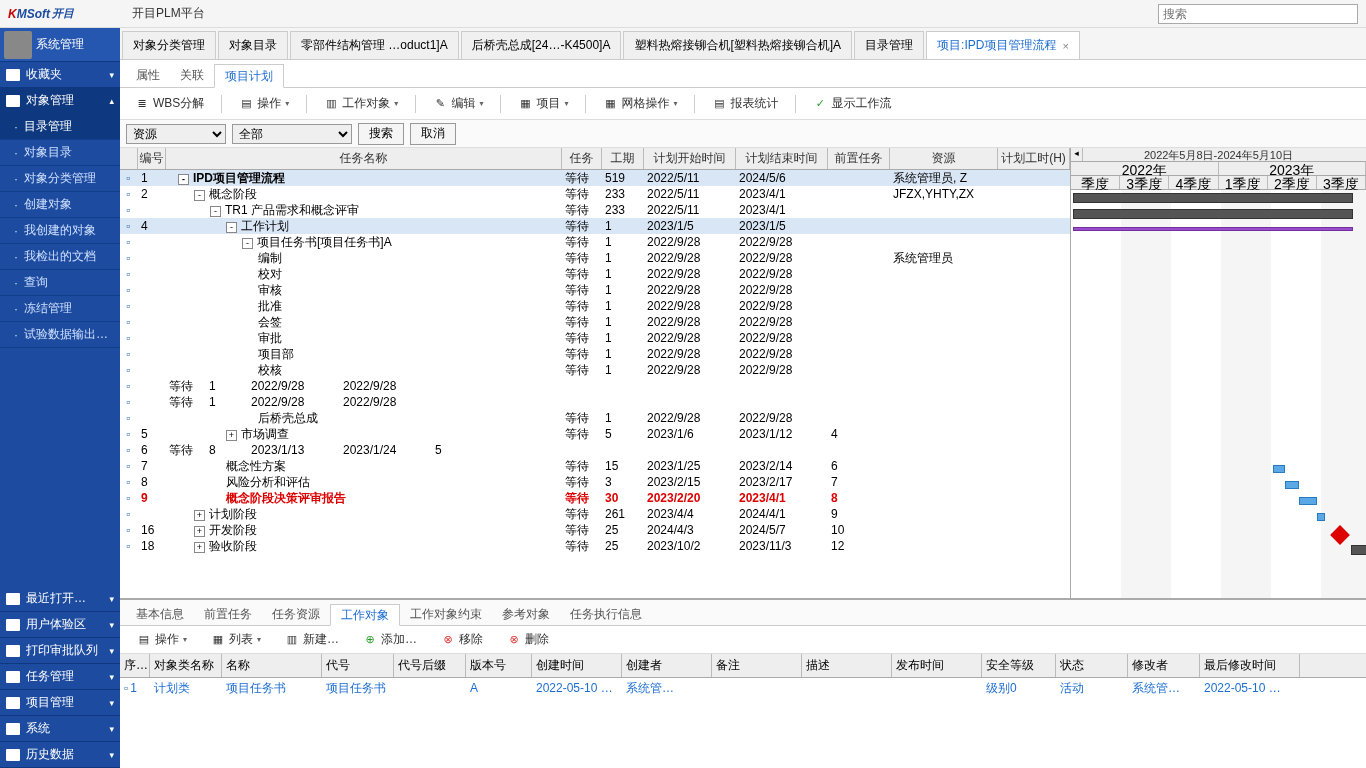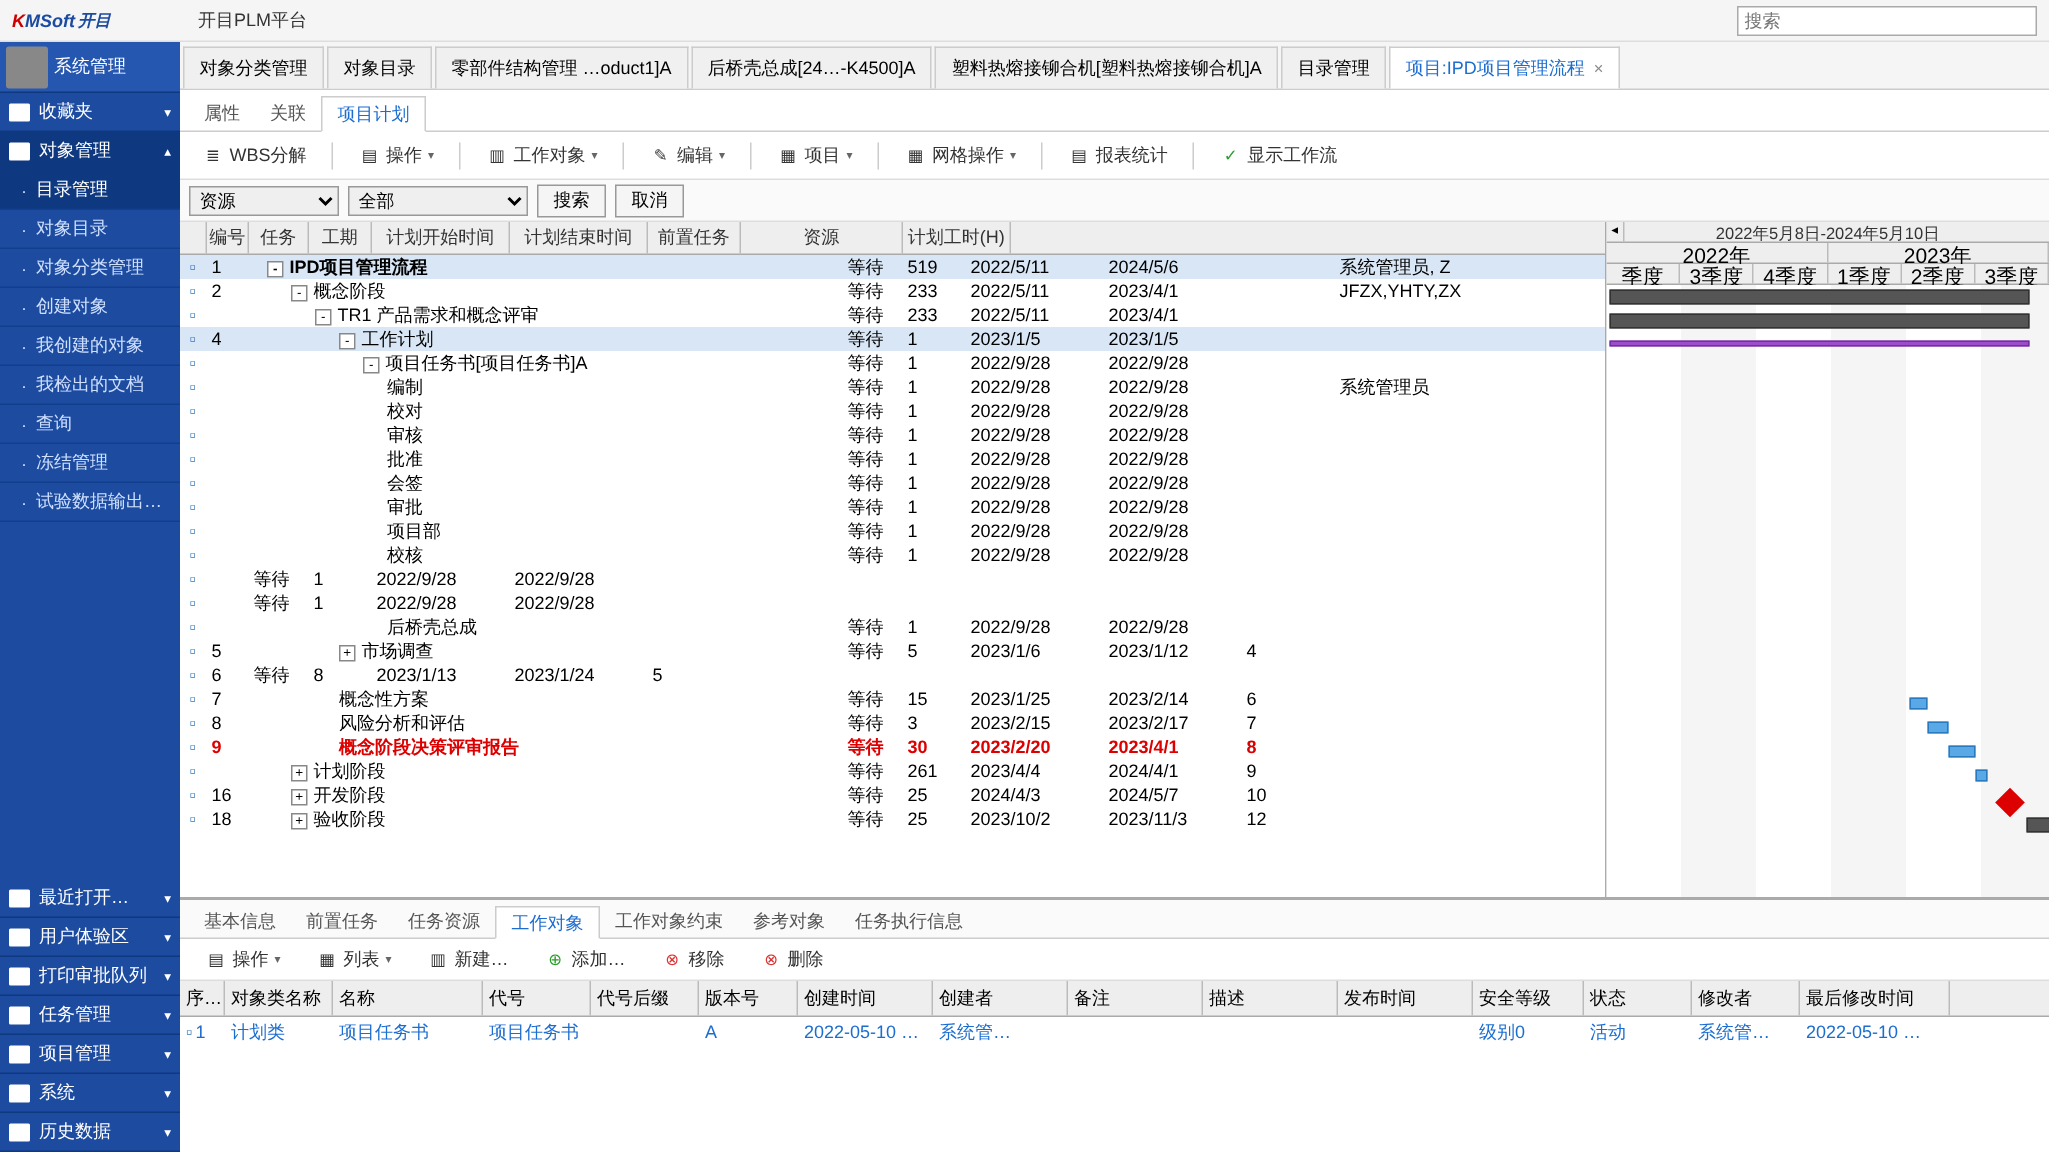--- a/index.html
+++ b/index.html
@@ -260,20 +260,21 @@
         <select><option>资源</option></select>
         <select style="width:120px"><option>全部</option></select>
         <button>搜索</button>
         <button>取消</button>
       </div>
       <div class="split">
         <div class="grid-pane">
           <div class="grid-head">
             <div class="gh" style="width:18px"></div>
             <div class="gh" style="width:28px">编号</div>
+            <div class="gh" style="width:396px">任务名称</div>
             <div class="gh" style="width:40px">任务</div>
             <div class="gh" style="width:42px">工期</div>
             <div class="gh" style="width:92px">计划开始时间</div>
             <div class="gh" style="width:92px">计划结束时间</div>
             <div class="gh" style="width:62px">前置任务</div>
             <div class="gh" style="width:108px">资源</div>
             <div class="gh" style="width:72px">计划工时(H)</div>
           </div>
           <div class="grid-body" id="grid-body">
               <div class="grow selected">

